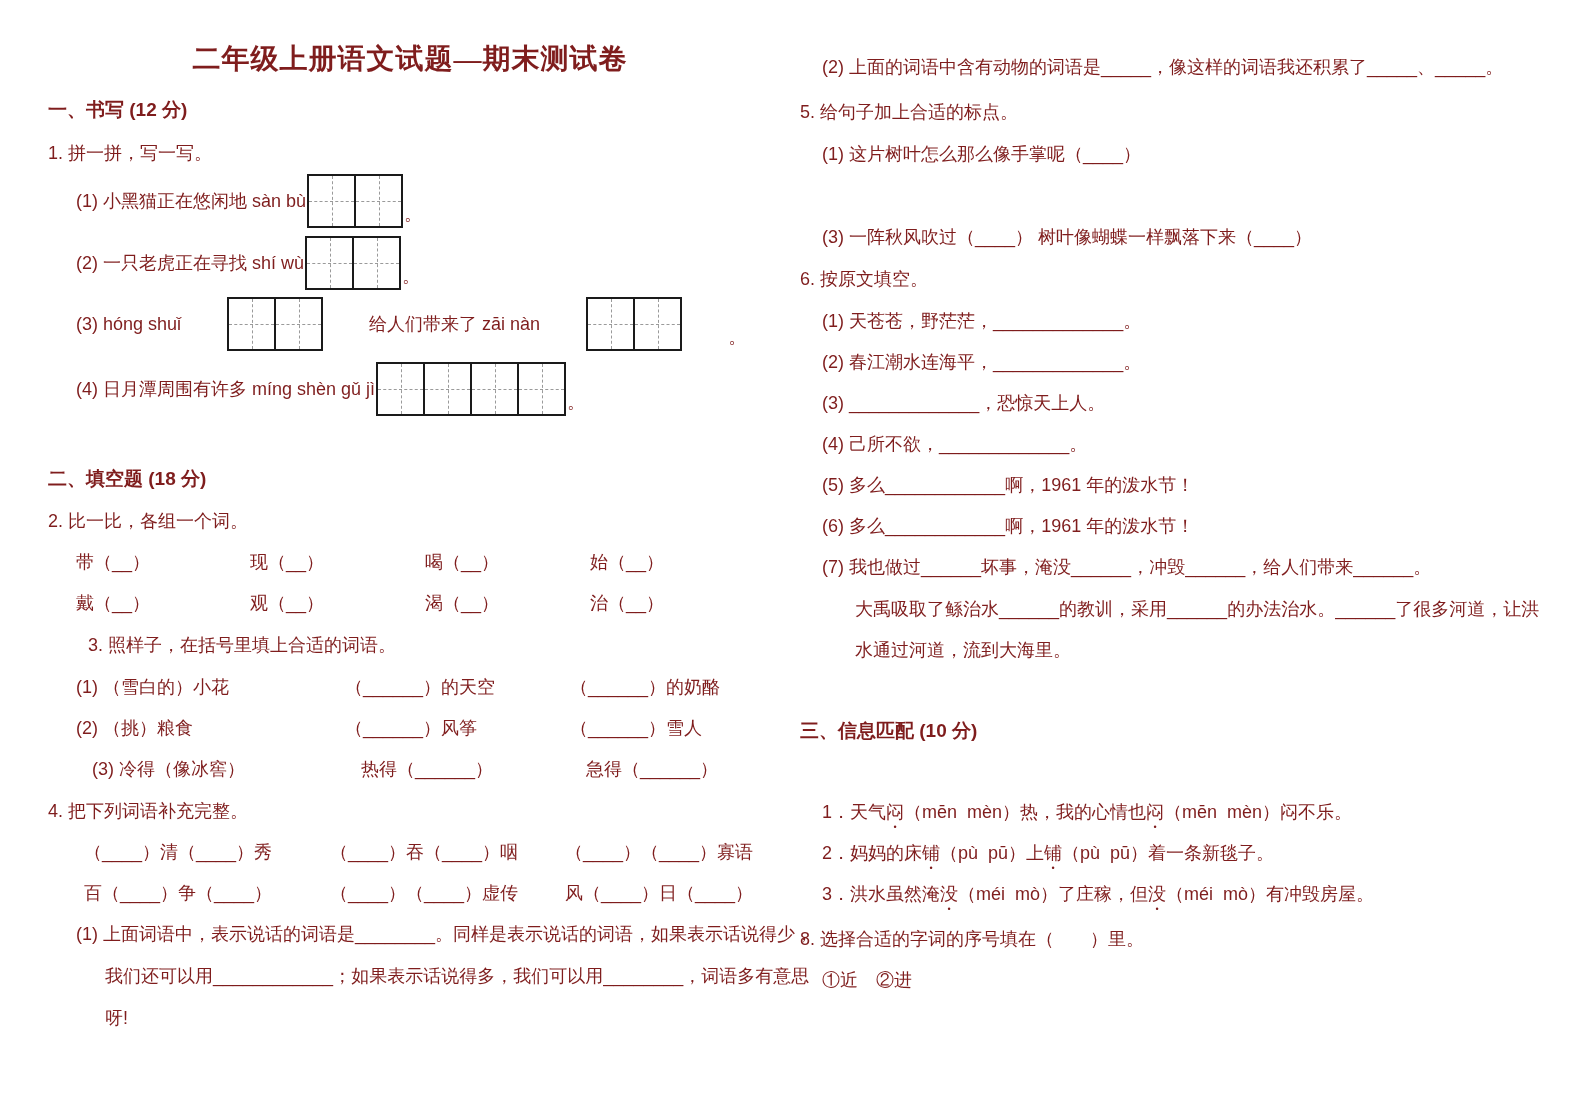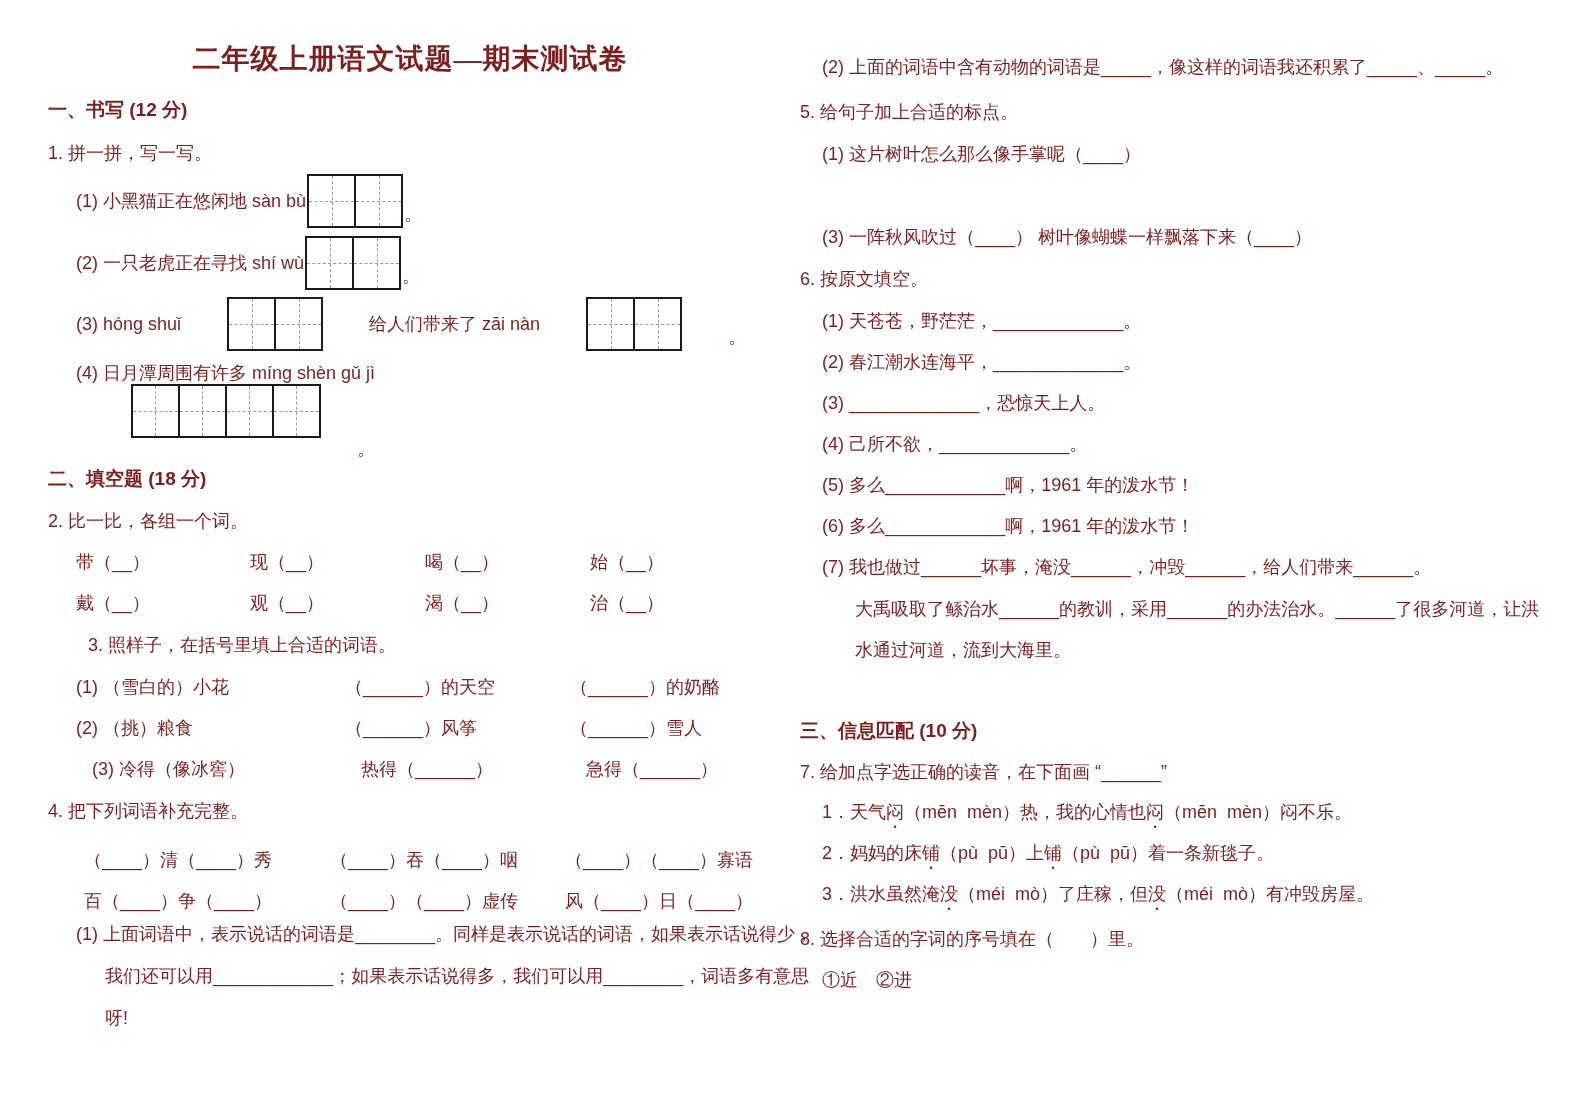--- a/index.html
+++ b/index.html
@@ -27,21 +27,21 @@
     letter-spacing:1px;
   }
   .hdr{
     font-size:19px;
     font-weight:700;
   }
   
   .cols{display:grid;}
   .cols-q2{grid-template-columns:174px 175px 165px auto;}
   .cols-q3{grid-template-columns:269px 225px auto;}
-  .cols-q4{grid-template-columns:246px 235px auto;margin-top:8px;}
+  .cols-q4{grid-template-columns:246px 235px auto;}
   .cols span{white-space:pre;}
   
   .boxline{
     display:flex;
     align-items:center;
   }
   .boxline > span:last-child{
     align-self:flex-end;
     padding-bottom:3px;
   }
@@ -84,21 +84,21 @@
 <div id="page">
 
   <div class="ln title" style="top:48px;left:48px;width:724px;">二年级上册语文试题—期末测试卷</div>
 
   <div class="ln hdr" style="top:99px;left:48px;">一、书写 (12 分)</div>
   <div class="ln" style="top:142px;left:48px;">1. 拼一拼，写一写。</div>
 
   <div class="ln boxline" style="top:174px;left:76px;"><span>(1) 小黑猫正在悠闲地 sàn bù</span><span class="tian-group"><span class="tian-cell"></span><span class="tian-cell"></span></span><span>。</span></div>
   <div class="ln boxline" style="top:236px;left:76px;"><span>(2) 一只老虎正在寻找 shí wù</span><span class="tian-group"><span class="tian-cell"></span><span class="tian-cell"></span></span><span>。</span></div>
   <div class="ln boxline" style="top:297px;left:76px;gap:45px;"><span>(3) hóng shuǐ</span><span class="tian-group"><span class="tian-cell"></span><span class="tian-cell"></span></span><span>给人们带来了 zāi nàn</span><span class="tian-group"><span class="tian-cell"></span><span class="tian-cell"></span></span><span>。</span></div>
-  <div class="ln boxline" style="top:362px;left:76px;flex-direction:column;"><span>(4) 日月潭周围有许多 míng shèn gǔ jì</span><span class="tian-group"><span class="tian-cell"></span><span class="tian-cell"></span><span class="tian-cell"></span><span class="tian-cell"></span></span><span>。</span></div>
+  <div class="ln boxline" style="top:362px;left:76px;"><span>(4) 日月潭周围有许多 míng shèn gǔ jì</span><span class="tian-group"><span class="tian-cell"></span><span class="tian-cell"></span><span class="tian-cell"></span><span class="tian-cell"></span></span><span>。</span></div>
 
   <div class="ln hdr" style="top:468px;left:48px;">二、填空题 (18 分)</div>
   <div class="ln" style="top:510px;left:48px;">2. 比一比，各组一个词。</div>
 
   <div class="ln cols cols-q2" style="top:551px;left:76px;">
     <span>带（__）</span>
     <span>现（__）</span>
     <span>喝（__）</span>
     <span>始（__）</span>
   </div>
@@ -152,21 +152,20 @@
   <div class="ln" style="top:351px;left:822px;">(2) 春江潮水连海平，_____________。</div>
   <div class="ln" style="top:392px;left:822px;">(3) _____________，恐惊天上人。</div>
   <div class="ln" style="top:433px;left:822px;">(4) 己所不欲，_____________。</div>
   <div class="ln" style="top:474px;left:822px;">(5) 多么____________啊，1961 年的泼水节！</div>
   <div class="ln" style="top:515px;left:822px;">(6) 多么____________啊，1961 年的泼水节！</div>
   <div class="ln" style="top:556px;left:822px;">(7) 我也做过______坏事，淹没______，冲毁______，给人们带来______。</div>
   <div class="ln" style="top:598px;left:855px;">大禹吸取了鲧治水______的教训，采用______的办法治水。______了很多河道，让洪</div>
   <div class="ln" style="top:639px;left:855px;">水通过河道，流到大海里。</div>
 
   <div class="ln hdr" style="top:720px;left:800px;">三、信息匹配 (10 分)</div>
-  <div class="ln" style="top:761px;left:800px;">7. 给加点字选正确的读音，在下面画 “______”</div>
   <div class="ln" style="top:801px;left:822px;"><span>1．天气</span><span class="dotted">闷</span><span>（mēn  mèn）热，我的心情也</span><span class="dotted">闷</span><span>（mēn  mèn）闷不乐。</span></div>
   <div class="ln" style="top:842px;left:822px;"><span>2．妈妈的床</span><span class="dotted">铺</span><span>（pù  pū）上</span><span class="dotted">铺</span><span>（pù  pū）着一条新毯子。</span></div>
   <div class="ln" style="top:883px;left:822px;"><span>3．洪水虽然淹</span><span class="dotted">没</span><span>（méi  mò）了庄稼，但</span><span class="dotted">没</span><span>（méi  mò）有冲毁房屋。</span></div>
 
   <div class="ln" style="top:928px;left:800px;">8. 选择合适的字词的序号填在（　　）里。</div>
   <div class="ln" style="top:969px;left:822px;">①近　②进</div>
 
 </div>
 
 </body></html>

